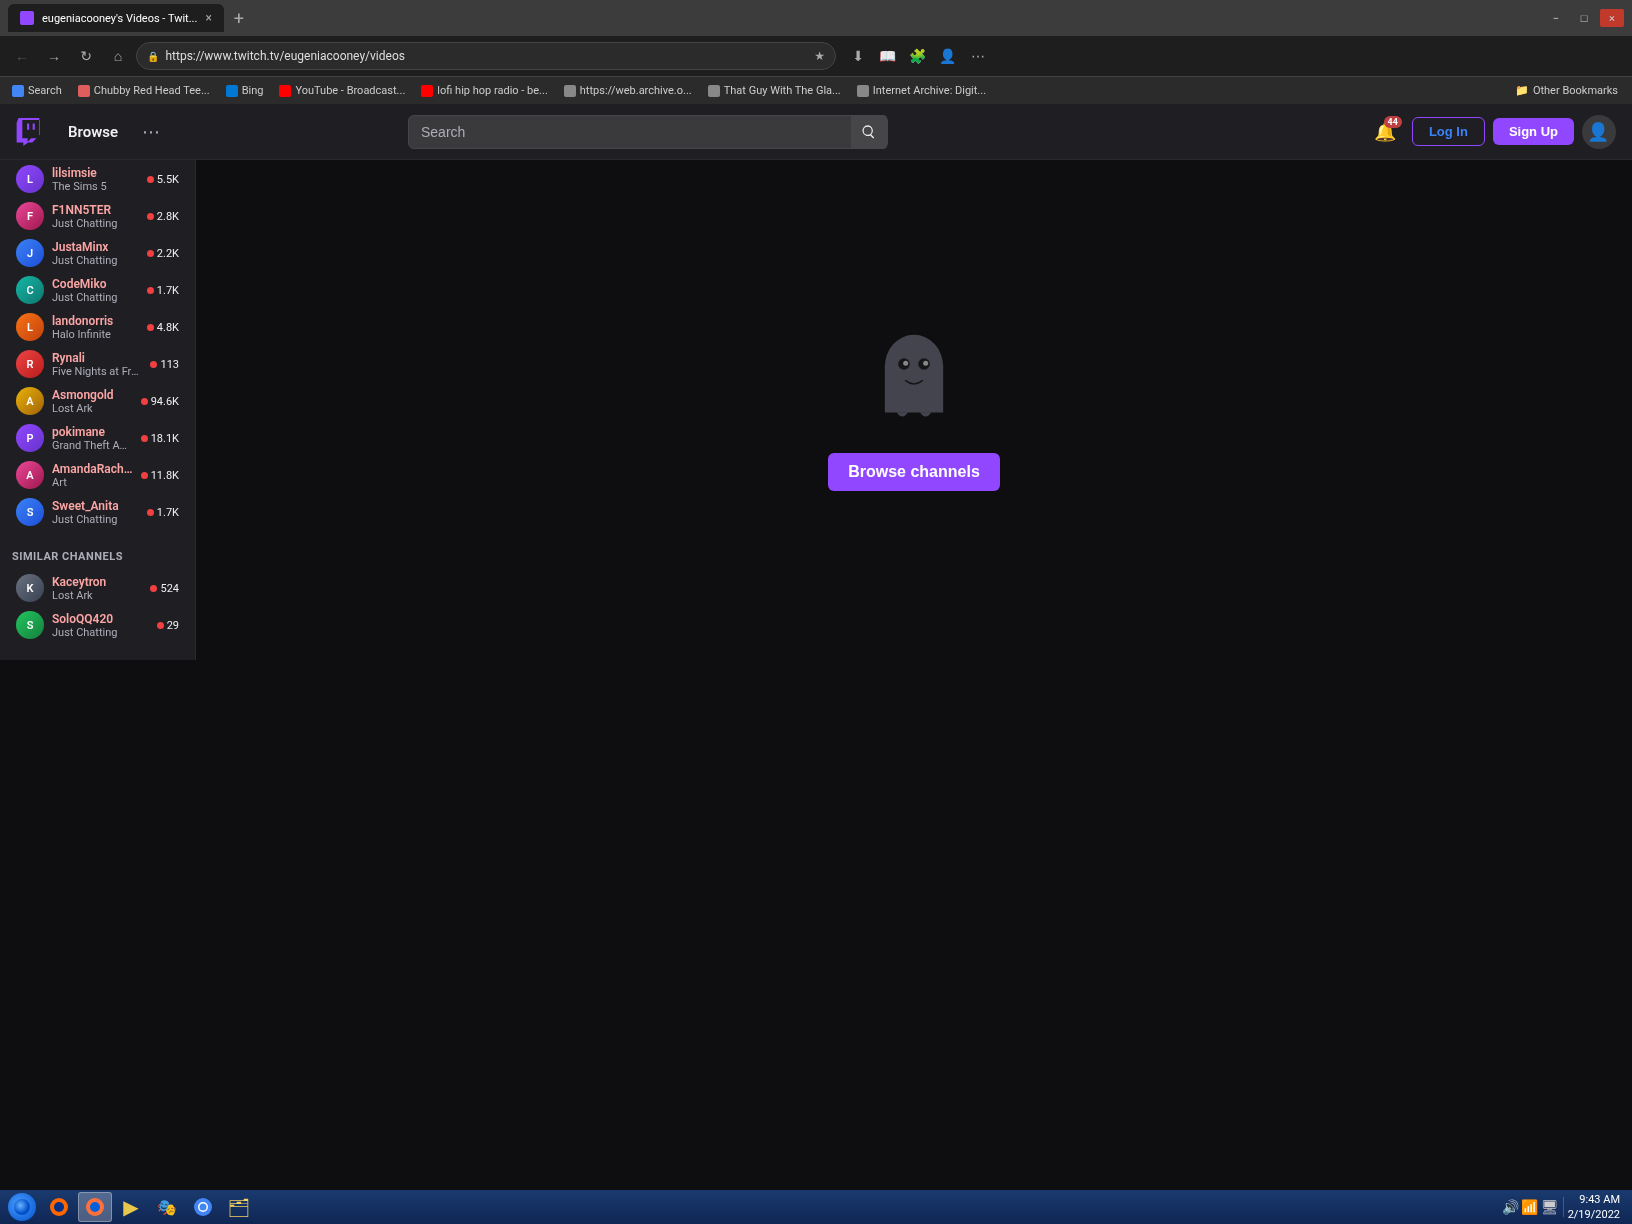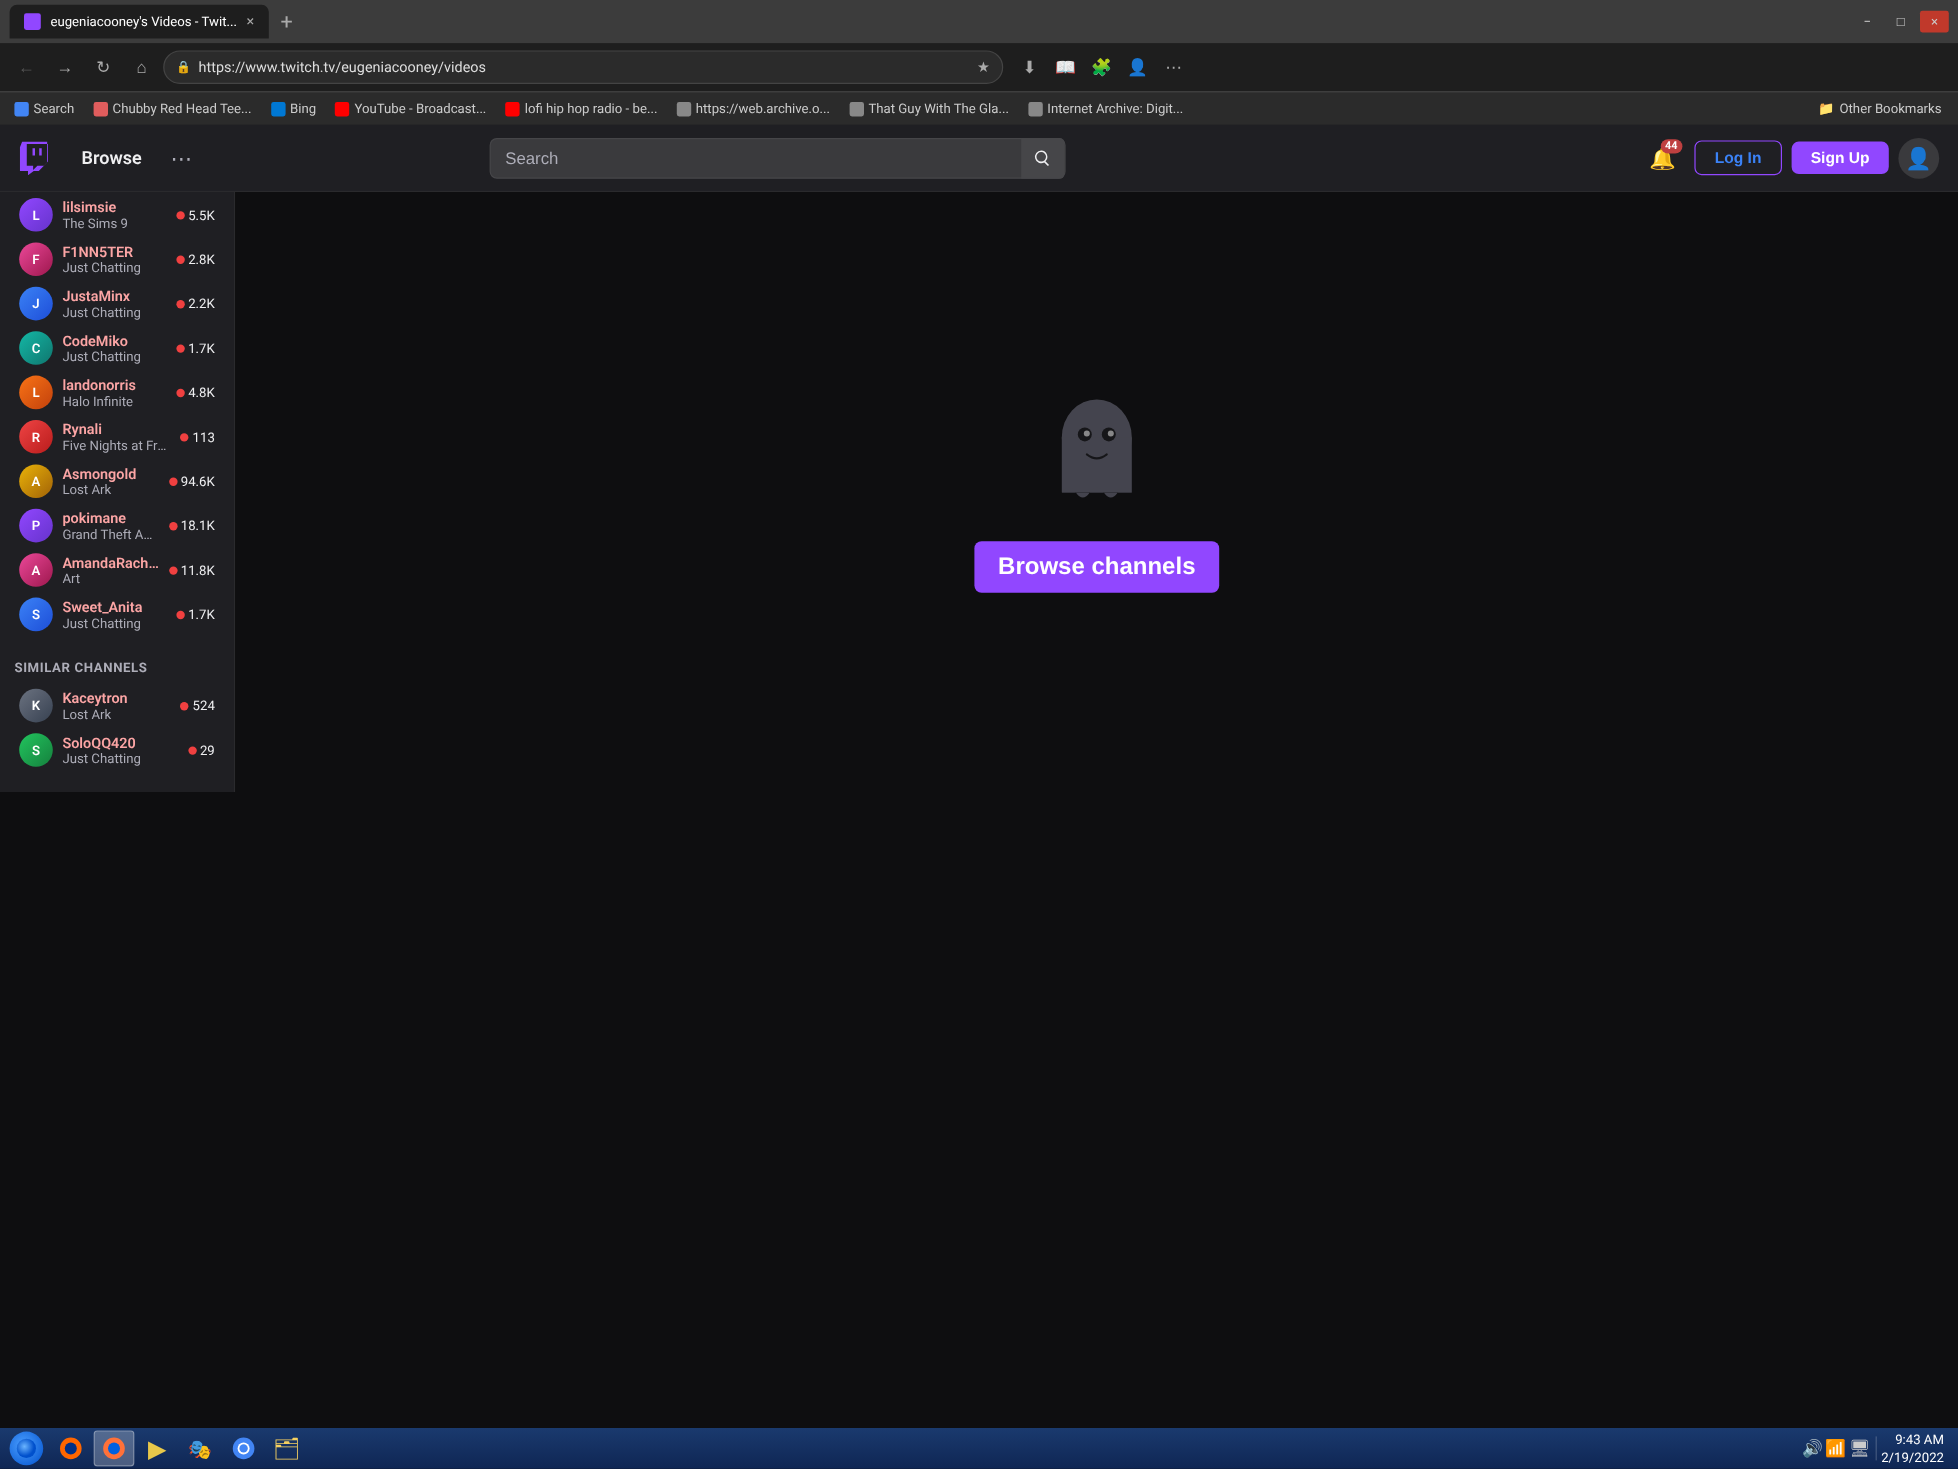--- a/index.html
+++ b/index.html
@@ -448,21 +448,21 @@
       color: #efeff1;
       line-height: 1.5;
     }
 
     .browse-channels-btn {
       background: #9147ff;
       border: none;
       color: #fff;
       padding: 10px 20px;
       border-radius: 6px;
-      font-size: 20px;
+      font-size: 16px;
       font-weight: 600;
       cursor: pointer;
       margin-top: 8px;
     }
 
     
     .taskbar {
       position: fixed;
       bottom: 0;
       left: 0;
@@ -648,21 +648,21 @@
 
     <div class="sidebar">
 
 
       <div id="recommended-channels">
 
       <div class="channel-item">
       <div class="channel-avatar purple">L</div>
       <div class="channel-info">
         <div class="channel-name">lilsimsie</div>
-        <div class="channel-game">The Sims 9</div>
+        <div class="channel-game">The Sims 5</div>
       </div>
       <div class="channel-viewers">
         <div class="live-dot"></div>
         <span>5.5K</span>
       </div>
     </div>
           <div class="channel-item">
       <div class="channel-avatar pink">F</div>
       <div class="channel-info">
         <div class="channel-name">F1NN5TER</div>

